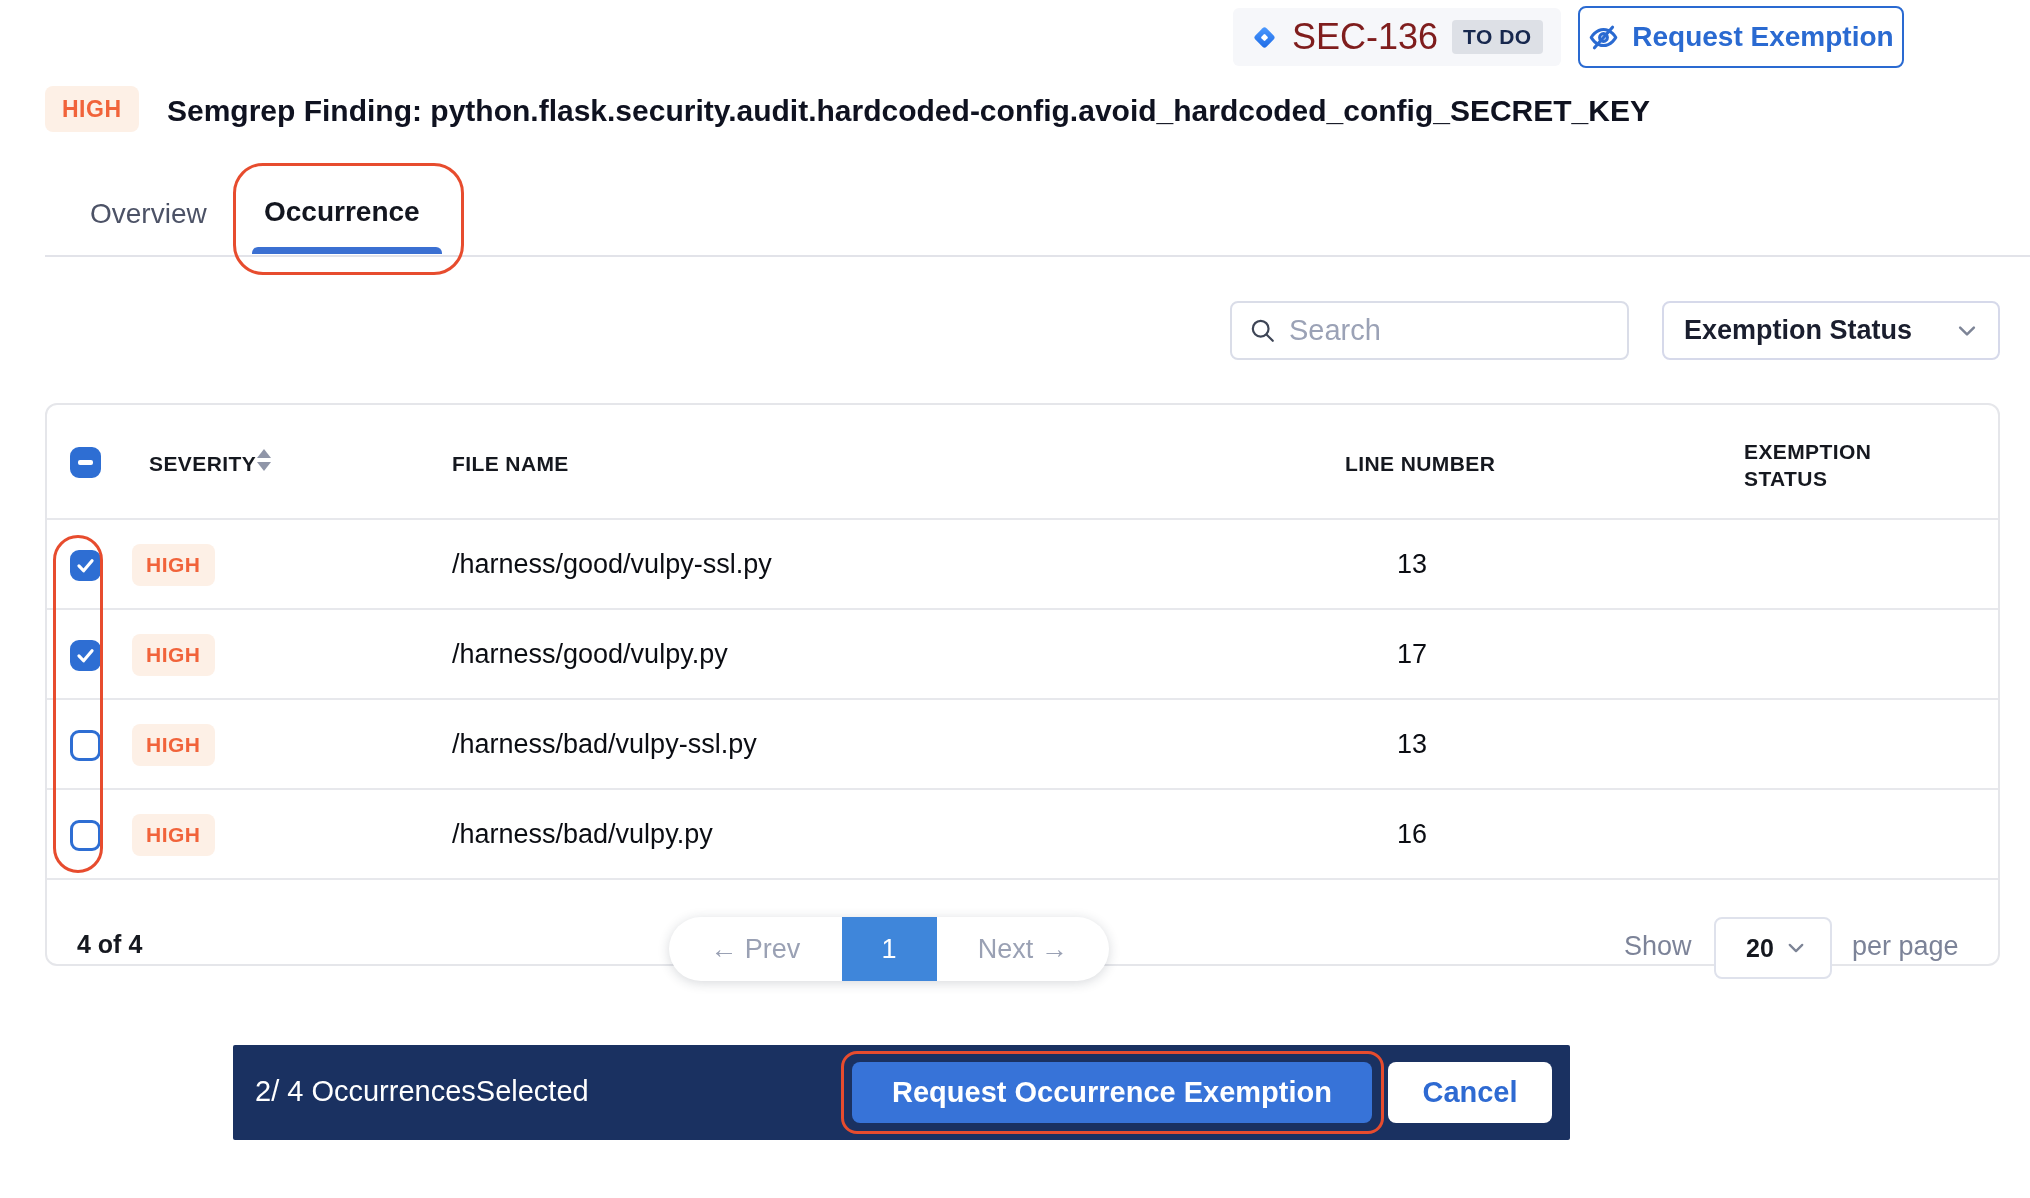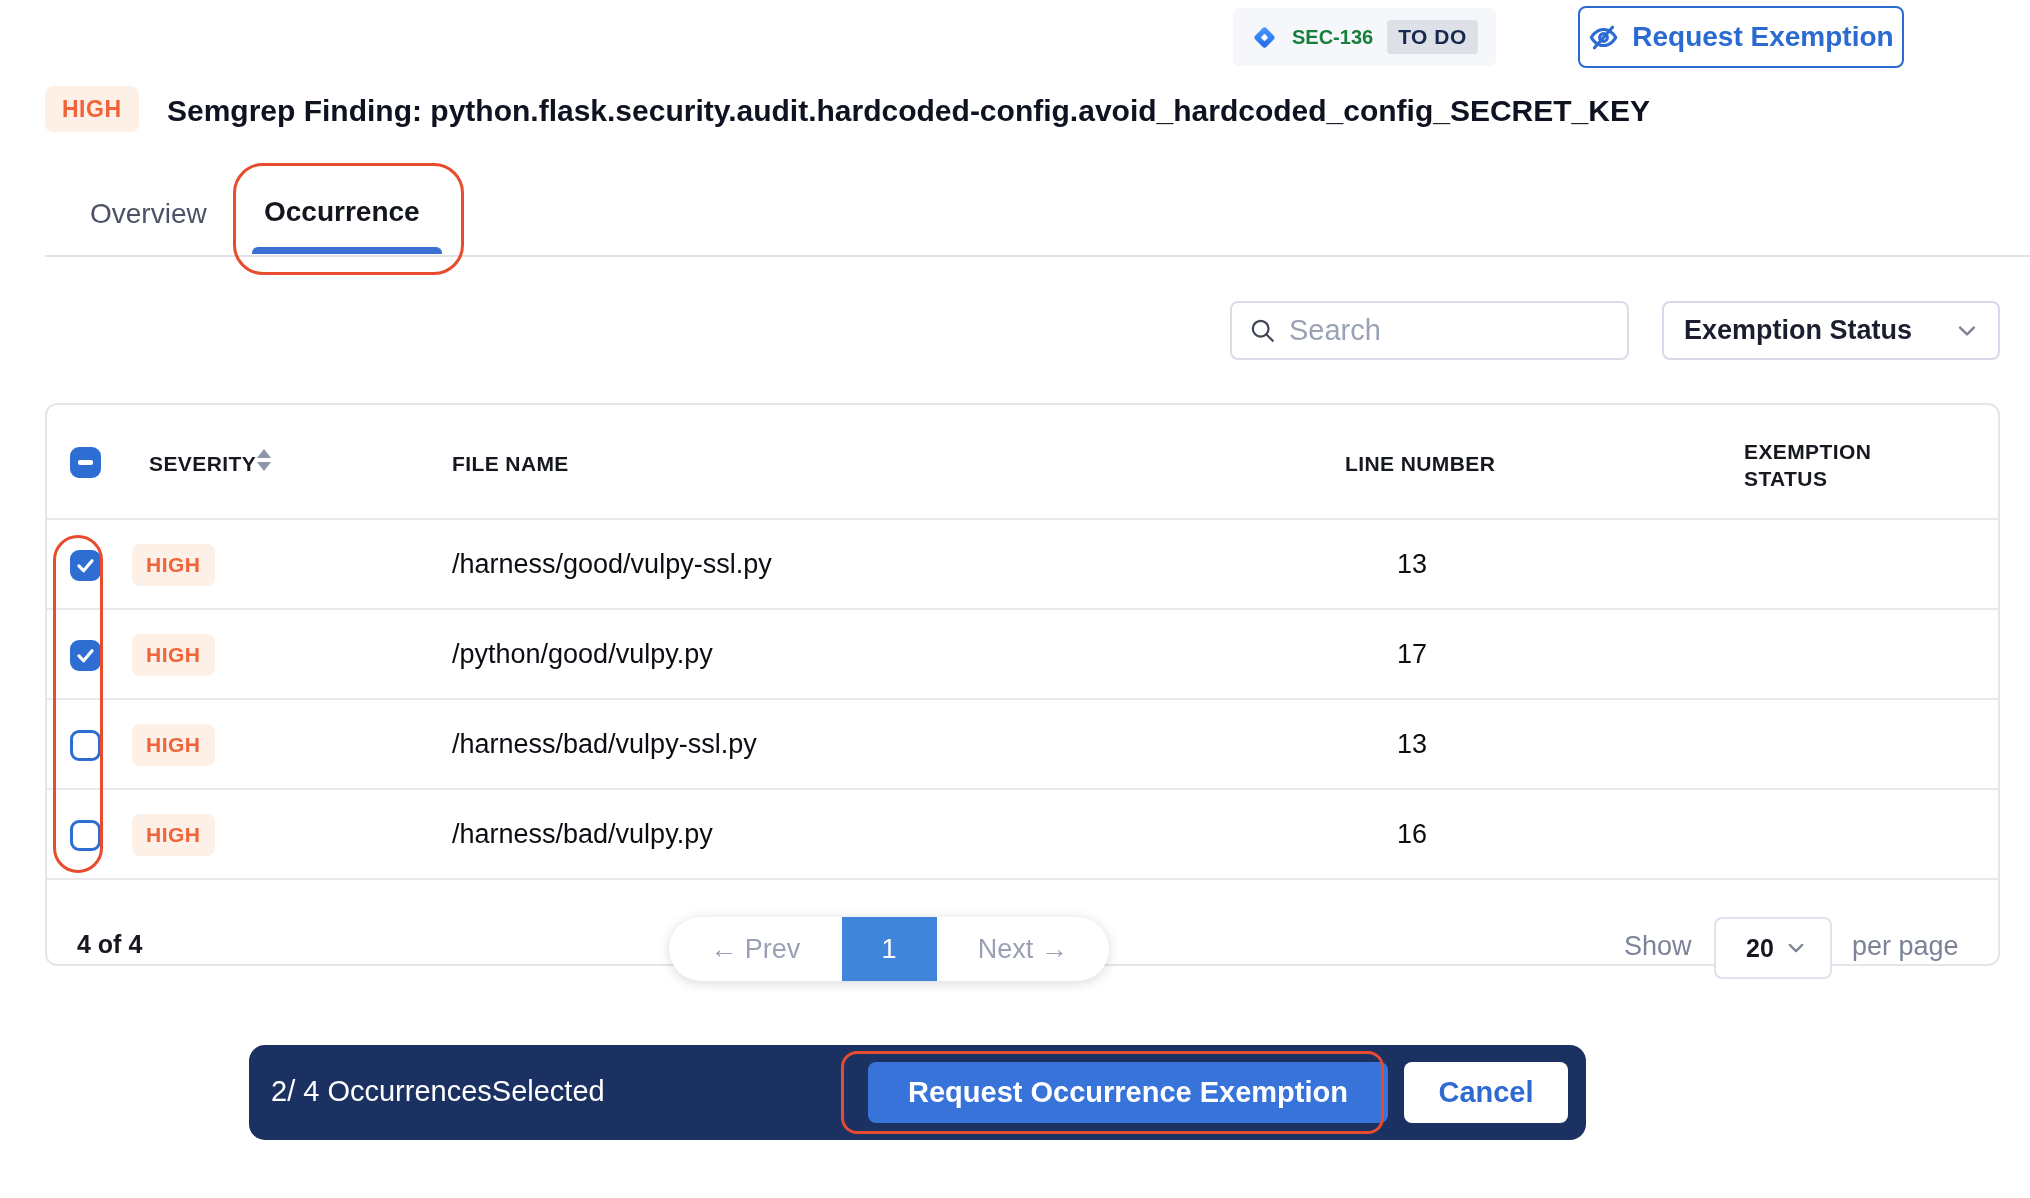--- a/index.html
+++ b/index.html
@@ -4,21 +4,21 @@
 <style>
   * { box-sizing: border-box; margin: 0; padding: 0; }
   html,body { background:#fff; }
   body { font-family:"Liberation Sans", sans-serif; color:#14161F; }
   #app { position:relative; width:2030px; height:1198px; background:#fff; overflow:hidden; }
   .abs { position:absolute; }
 
   
   #jira-chip { left:1233px; top:8px; height:58px; padding:0 18px; background:#F6F7FA;
     border-radius:6px; display:flex; align-items:center; gap:14px; cursor:pointer; }
-  #jira-key { font-size:20px; color:#15803d; font-weight:700; }
+  #jira-key { font-size:36px; color:#7f1d1d; font-weight:400; }
   #jira-status { background:#DDE0E6; color:#17284E; font-weight:bold; font-size:21px;
     letter-spacing:.5px; padding:5px 11px; border-radius:4px; }
   #request-exemption-btn { left:1578px; top:6px; width:326px; height:62px; background:#fff;
     border:2.5px solid #2A6AD1; border-radius:8px; color:#2A6AD1; font-weight:bold; font-size:28px;
     display:flex; align-items:center; justify-content:center; gap:13px; cursor:pointer; }
 
   
   .sev-badge { background:#FDF0E6; color:#F1633A; font-weight:bold; border-radius:8px;
     display:flex; align-items:center; justify-content:center; letter-spacing:.5px; }
   #severity-badge-main { left:45px; top:86px; height:46px; padding:0 17px; font-size:23px; }
@@ -71,21 +71,21 @@
   .pager-btn { flex:1; text-align:center; color:#9AA1B4; font-size:27px; cursor:pointer; white-space:nowrap; }
   #page-active { width:95px; height:100%; background:#3F86DA; color:#fff; display:flex;
     align-items:center; justify-content:center; font-size:27px; cursor:pointer; }
   #show-label { position:absolute; left:1577px; top:51px; font-size:27px; color:#7C8398; }
   #size-box { position:absolute; left:1667px; top:37px; width:118px; height:62px; border:2px solid #DFE2EC;
     border-radius:8px; display:flex; align-items:center; justify-content:center; gap:12px; cursor:pointer; background:#fff;padding-left:6px; }
   #size-box .val { font-size:25px; font-weight:bold; color:#15181F; }
   #per-page-label { position:absolute; left:1805px; top:51px; font-size:27px; color:#7C8398; }
 
   
-  #selection-bar { left:233px; top:1045px; width:1337px; height:95px; background:#1A3161; border-radius:16px;margin-left:16px; }
+  #selection-bar { left:233px; top:1045px; width:1337px; height:95px; background:#1A3161; border-radius:2px; }
   #selection-summary { position:absolute; left:22px; top:30px; color:#fff; font-size:29px; font-weight:500; }
   #request-occ-btn { position:absolute; left:619px; top:17px; width:520px; height:61px; background:#3773D8;
     color:#fff; font-size:29px; font-weight:bold; border-radius:8px; display:flex; align-items:center;
     justify-content:center; cursor:pointer; }
   #cancel-btn { position:absolute; left:1155px; top:17px; width:164px; height:61px; background:#fff;
     color:#2E6AD2; font-size:29px; font-weight:bold; border-radius:8px; display:flex; align-items:center;
     justify-content:center; cursor:pointer; }
 
   
   .annot { position:absolute; border:3.5px solid #E74C2E; pointer-events:none; z-index:9; }
@@ -179,21 +179,21 @@
       <div class="cell-line">13</div>
     </div>
 
     <div class="trow" style="top:205px;">
       <div class="cbx checked" style="left:23px; top:30px;">
         <svg width="21" height="21" viewBox="0 0 24 24" fill="none" stroke="#fff" stroke-width="3.6" stroke-linecap="round" stroke-linejoin="round">
             <polyline points="4.5,12.5 9.8,18 19.5,6.5"></polyline>
           </svg>
       </div>
       <div class="sev-badge row-sev">HIGH</div>
-      <div class="cell-file">/python/good/vulpy.py</div>
+      <div class="cell-file">/harness/good/vulpy.py</div>
       <div class="cell-line">17</div>
     </div>
 
     <div class="trow" style="top:295px;">
       <div class="cbx" style="left:23px; top:30px;">
         
       </div>
       <div class="sev-badge row-sev">HIGH</div>
       <div class="cell-file">/harness/bad/vulpy-ssl.py</div>
       <div class="cell-line">13</div>

